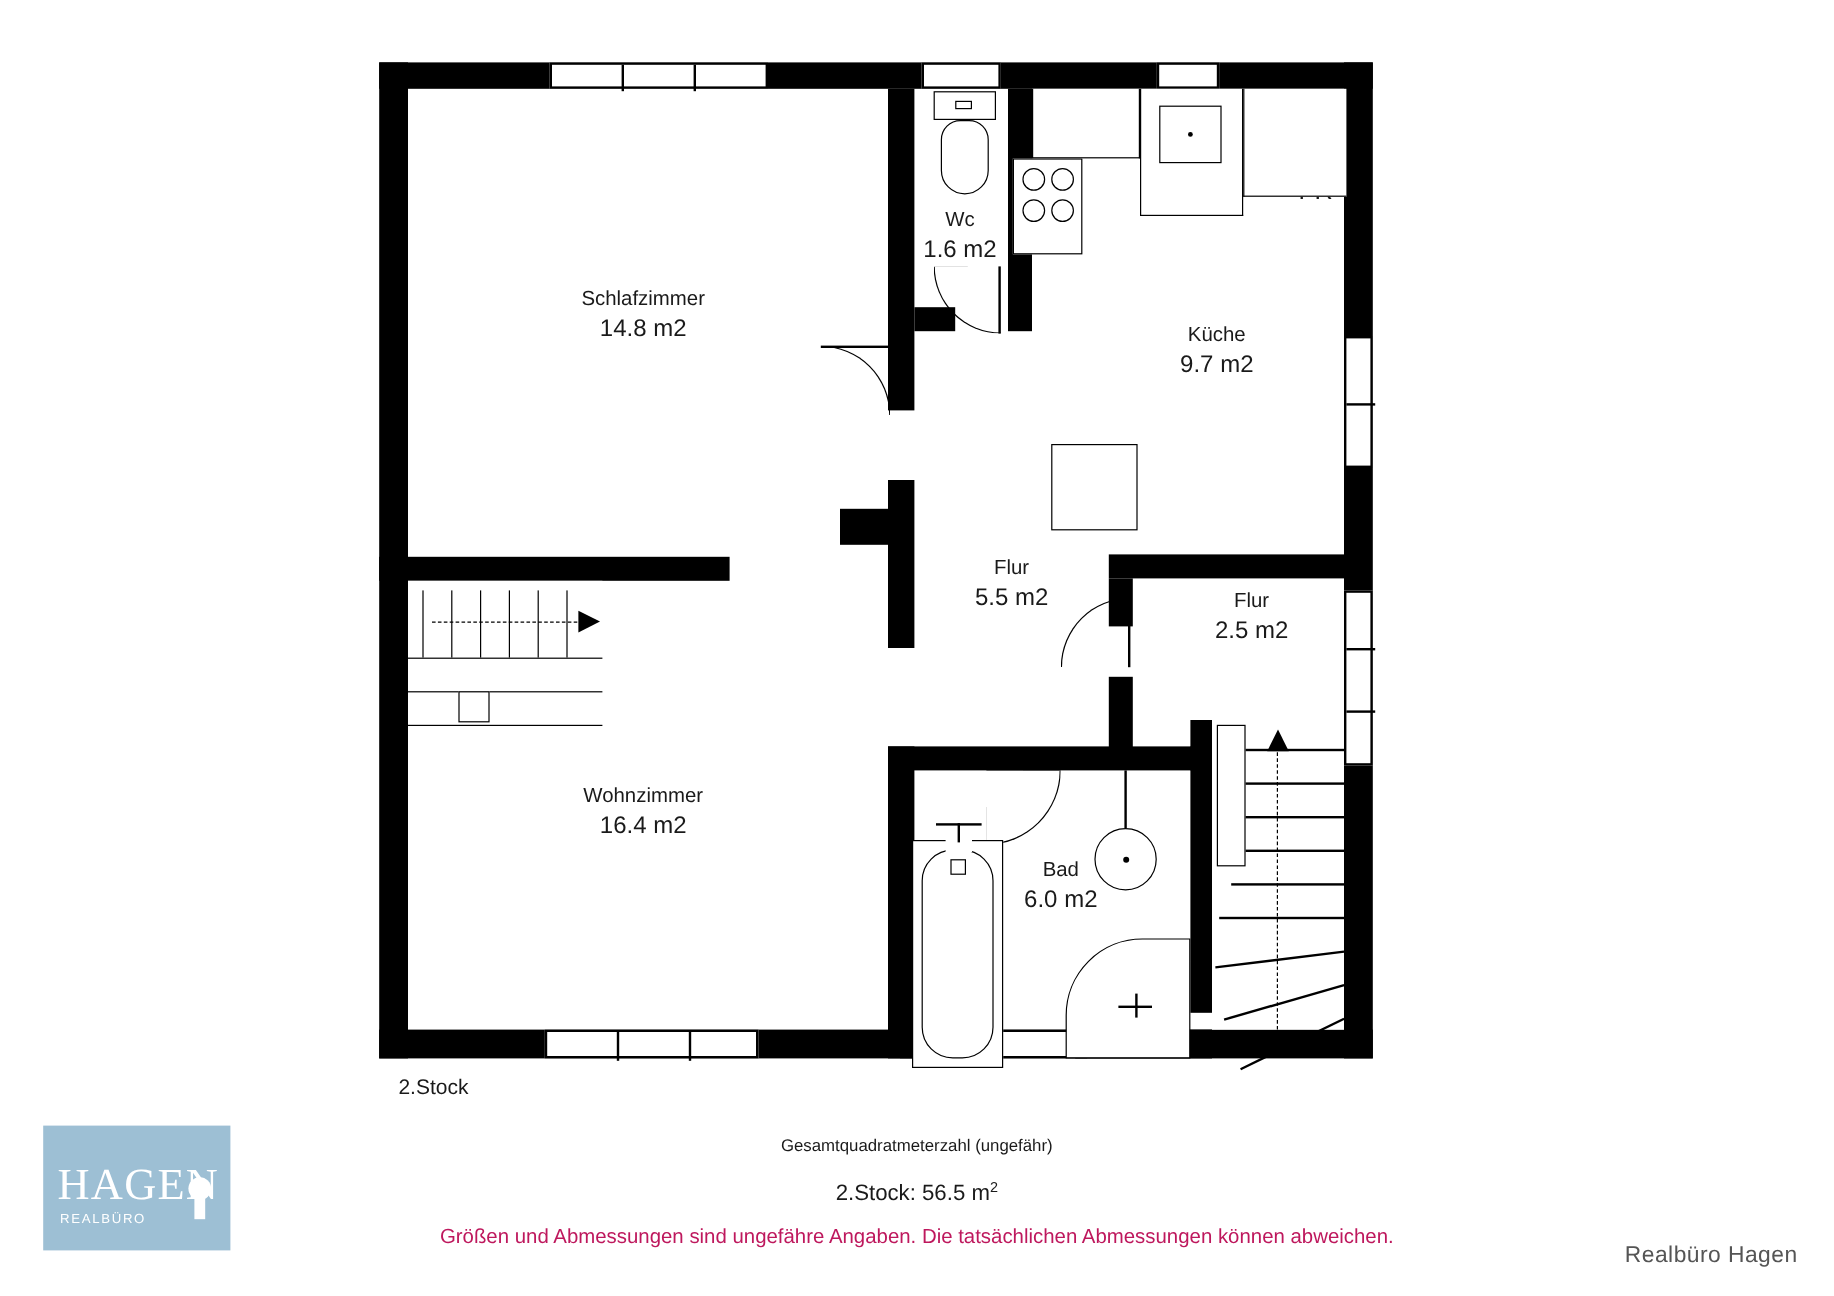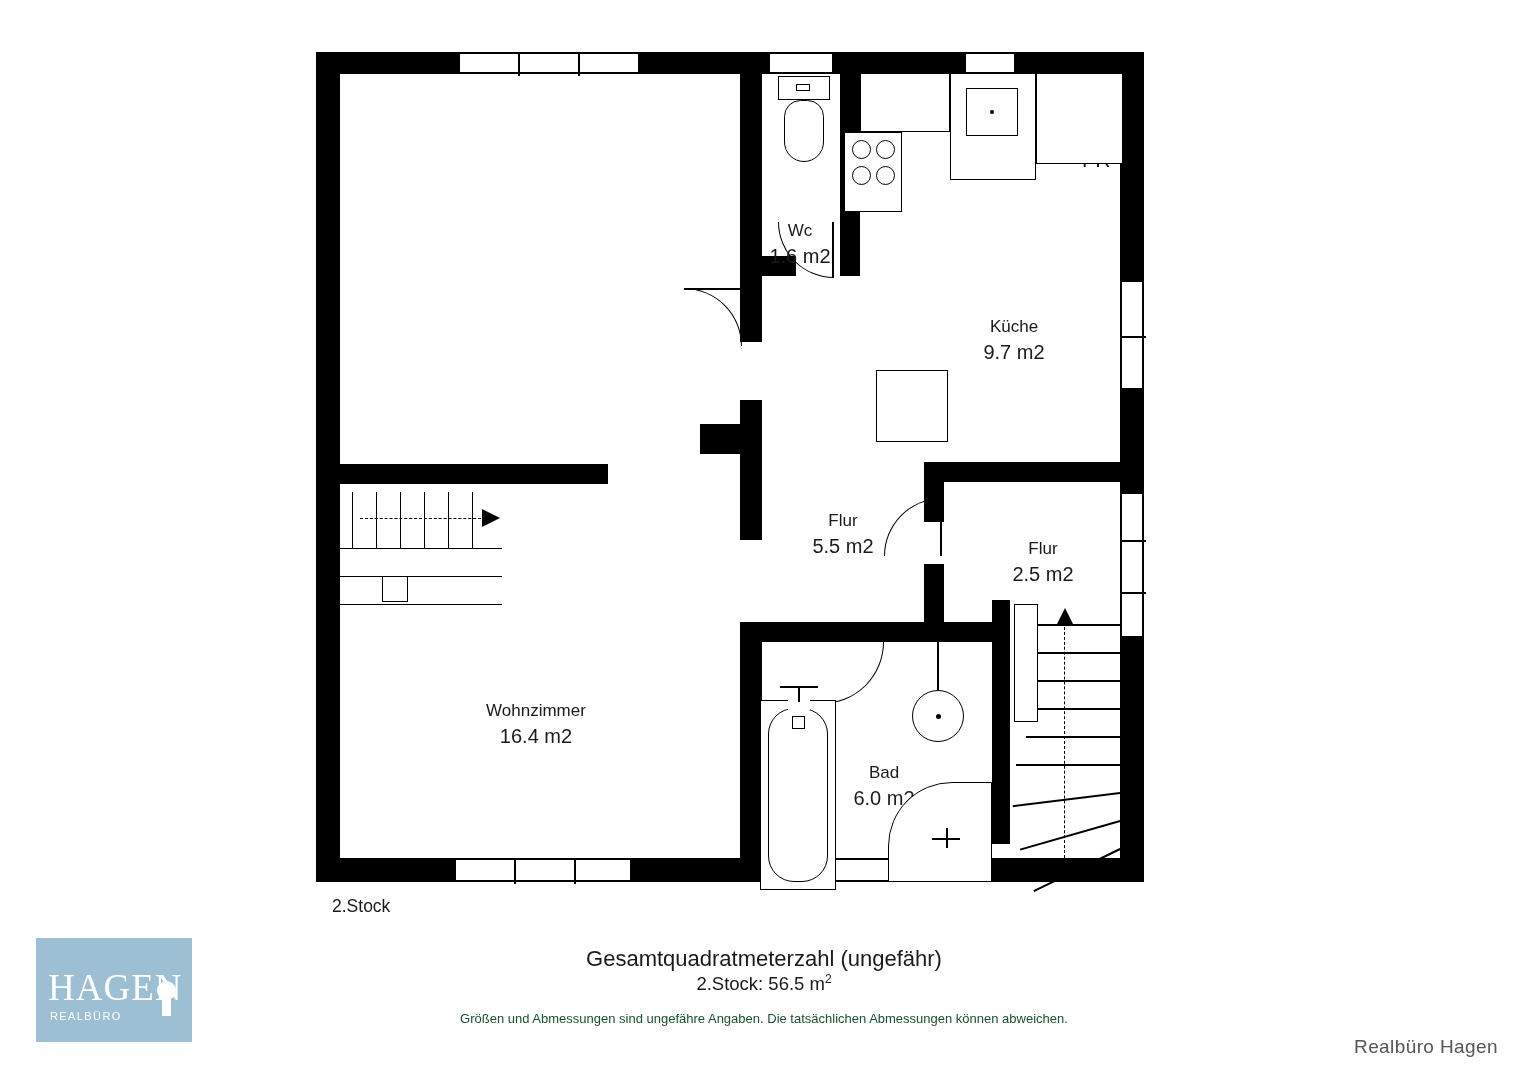--- a/index.html
+++ b/index.html
@@ -17,21 +17,21 @@
     width:828px;height:832px;
   }
   
   .wall{position:absolute;background:#000000;}
 
   
   .win{position:absolute;background:#ffffff;border:2px solid #000;box-sizing:border-box;}
   .win .mid{position:absolute;background:#000;}
 
   
-  .lbl{position:absolute;text-align:center;line-height:1.33;white-space:nowrap;margin-top:48px;}
+  .lbl{position:absolute;text-align:center;line-height:1.33;white-space:nowrap;}
   .lbl .n{display:block;font-size:17px;}
   .lbl .a{display:block;font-size:20px;}
 
   .tag{position:absolute;font-size:21px;letter-spacing:.5px;}
 
   
   .fx{position:absolute;box-sizing:border-box;border:1.6px solid #000;background:#fff;}
   .fx.thin{border-width:1.3px;}
   .round{border-radius:50%;}
 
@@ -49,23 +49,23 @@
   .tri{position:absolute;width:0;height:0;}
 
   
   .floor-tag{
     position:absolute;left:332px;top:896px;
     font-size:17.5px;
   }
   .footer{
     position:absolute;left:0;top:946px;width:1528px;text-align:center;
   }
-  .footer .l1{font-size:22px;margin-bottom:0;}
+  .footer .l1{font-size:14px;margin-bottom:20px;}
   .footer .l2{font-size:18.5px;margin-bottom:16px;}
-  .footer .l3{font-size:13px;color:#14532d;}
+  .footer .l3{font-size:17px;color:#be185d;}
   sup{font-size:.65em;vertical-align:super;}
 
   .logo{
     position:absolute;left:36px;top:938px;width:156px;height:104px;
     background:#9dbfd4;
   }
   .logo .h{
     position:absolute;left:12px;top:28px;
     font-size:37px;font-weight:400;color:#ffffff;letter-spacing:1px;
     font-family:"Liberation Serif", serif;
@@ -138,20 +138,24 @@
 
   <div class="wall" style="left:424px;top:570px;width:268px;height:20px;"></div>
 
   <div class="wall" style="left:424px;top:570px;width:22px;height:260px;"></div>
 
   <div class="wall" style="left:676px;top:570px;width:18px;height:222px;"></div>
   <div class="wall" style="left:580px;top:806px;width:114px;height:24px;"></div>
 
   <div class="wall" style="left:676px;top:548px;width:18px;height:42px;"></div>
 
+  <div class="lbl" style="left:120px;top:186px;width:200px;">
+    <span class="n">Schlafzimmer</span>
+    <span class="a">14.8 m2</span>
+  </div>
 
   <div class="lbl" style="left:424px;top:120px;width:120px;">
     <span class="n">Wc</span>
     <span class="a">1.6 m2</span>
   </div>
 
   <div class="lbl" style="left:608px;top:216px;width:180px;">
     <span class="n">Küche</span>
     <span class="a">9.7 m2</span>
   </div>

